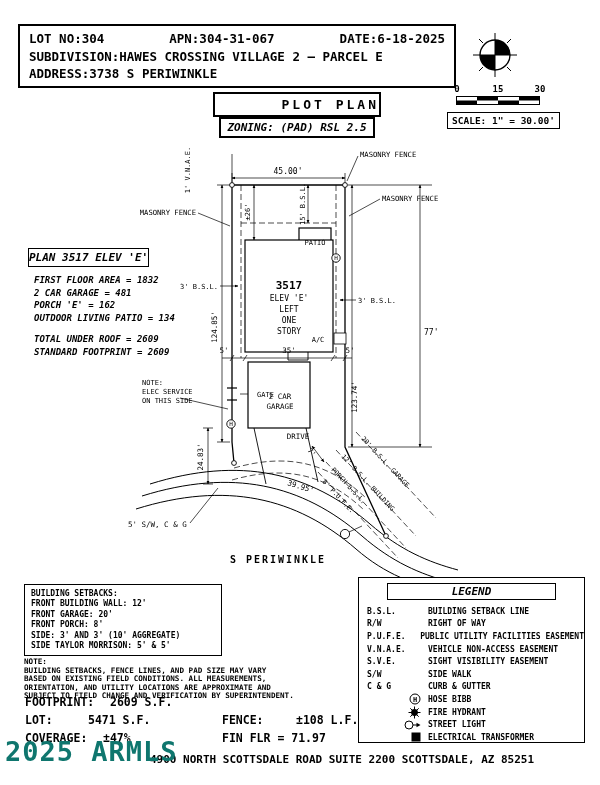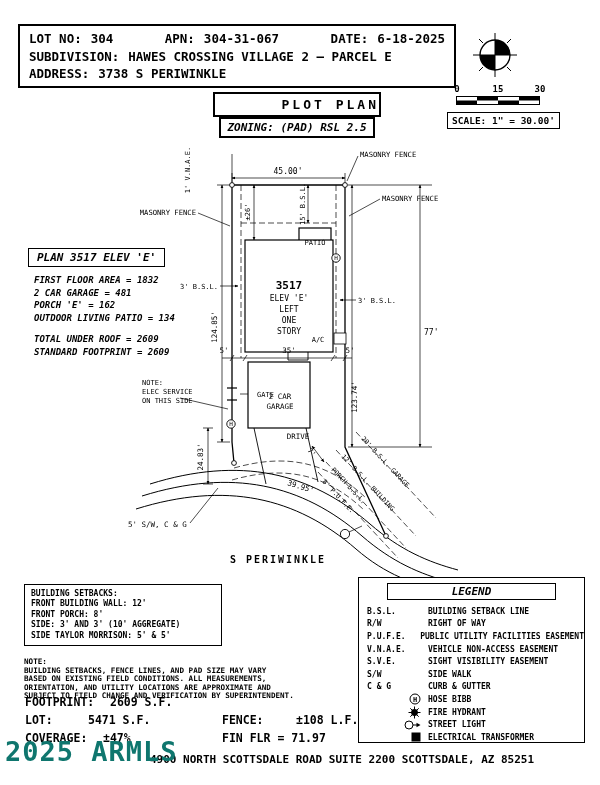--- a/index.html
+++ b/index.html
@@ -3,30 +3,30 @@
 <meta charset="utf-8">
 <style>
   *{box-sizing:border-box;margin:0;padding:0}
   body{margin:0;background:#d9d9d9;font-family:"DejaVu Sans Mono",monospace}
   .page{position:relative;width:600px;height:785px;background:#fff;color:#000;overflow:hidden;margin:0 auto}
   .abs{position:absolute}
   
   .hbox{left:18px;top:24px;width:438px;height:64px;border:2px solid #000;padding:5px 9px;display:flex;flex-direction:column;justify-content:space-between;font-size:12.5px;font-weight:bold;white-space:nowrap}
   .hrow{display:flex;justify-content:space-between}
   .hrow.single{justify-content:flex-start}
-  .hgrp{display:flex;gap:9px}
+  .hgrp{display:flex;}
   
   .tbox{left:213px;top:92px;width:168px;height:25px;border:2px solid #000;display:flex;align-items:center;justify-content:flex-end;font-size:13px;font-weight:bold;letter-spacing:3px}
   .zbox{left:219px;top:117px;width:156px;height:21px;border:2px solid #000;display:flex;align-items:center;justify-content:center;font-size:11px;font-weight:bold;font-style:italic}
   
   .tick{top:84px;width:16px;text-align:center;font-size:9px;font-weight:bold}
   .scale-label{left:447px;top:112px;border:1px solid #000;padding:2px 4px;font-size:9.5px;font-weight:bold;white-space:nowrap}
   
   .planinfo{left:28px;top:246px;font-style:italic;font-weight:bold}
-  .pi-title{display:inline-block;border:1.5px solid #000;padding:2px 8px;font-size:11px;white-space:nowrap}
+  .pi-title{display:inline-block;border:1.5px solid #000;padding:2px 0;font-size:11px;white-space:nowrap}
   .pi-lines{margin-top:7px;margin-left:6px;font-size:9px;line-height:12.5px;white-space:nowrap}
   .pi-gap{height:9px}
   
   .sbox{left:24px;top:584px;width:198px;border:1.5px solid #000;padding:4px 6px;font-size:8px;font-weight:bold;line-height:10.4px;white-space:nowrap;background:#fff}
   .note{left:24px;top:658px;font-size:7.6px;font-weight:bold;line-height:8.6px;white-space:nowrap}
   
   .legend{left:358px;top:577px;width:227px;height:166px;border:1.5px solid #000;background:#fff;padding-top:3px}
   .lg-title{border:1.5px solid #000;margin:2px 28px 5px;text-align:center;font-size:11px;font-weight:bold;font-style:italic;padding:1px 8px}
   .lg-row{display:flex;align-items:center;height:12.6px;padding-left:8px;white-space:nowrap}
   .lg-abbr{width:54px;font-size:8px;font-weight:bold}
@@ -263,20 +263,21 @@
       <text transform="translate(322,350) rotate(47)" font-size="6.5">8' P.U.F.E.</text>
       <text transform="translate(331,338) rotate(47)" font-size="6.5">PORCH B.S.L.</text>
       <text transform="translate(341,325) rotate(47)" font-size="6.5">12' B.S.L. BUILDING</text>
       <text transform="translate(361,307) rotate(47)" font-size="6.5">20' B.S.L. GARAGE</text>
     </g>
   </svg>
 
   <div class="abs sbox">
     <div>BUILDING SETBACKS:</div>
     <div>FRONT BUILDING WALL: 12'</div>
+    <div>FRONT GARAGE: 20'</div>
     <div>FRONT PORCH: 8'</div>
     <div>SIDE: 3' AND 3' (10' AGGREGATE)</div>
     <div>SIDE TAYLOR MORRISON: 5' &amp; 5'</div>
   </div>
 
   <div class="abs note">
     <div>NOTE:</div>
     <div>BUILDING SETBACKS, FENCE LINES, AND PAD SIZE MAY VARY</div>
     <div>BASED ON EXISTING FIELD CONDITIONS. ALL MEASUREMENTS,</div>
     <div>ORIENTATION, AND UTILITY LOCATIONS ARE APPROXIMATE AND</div>

